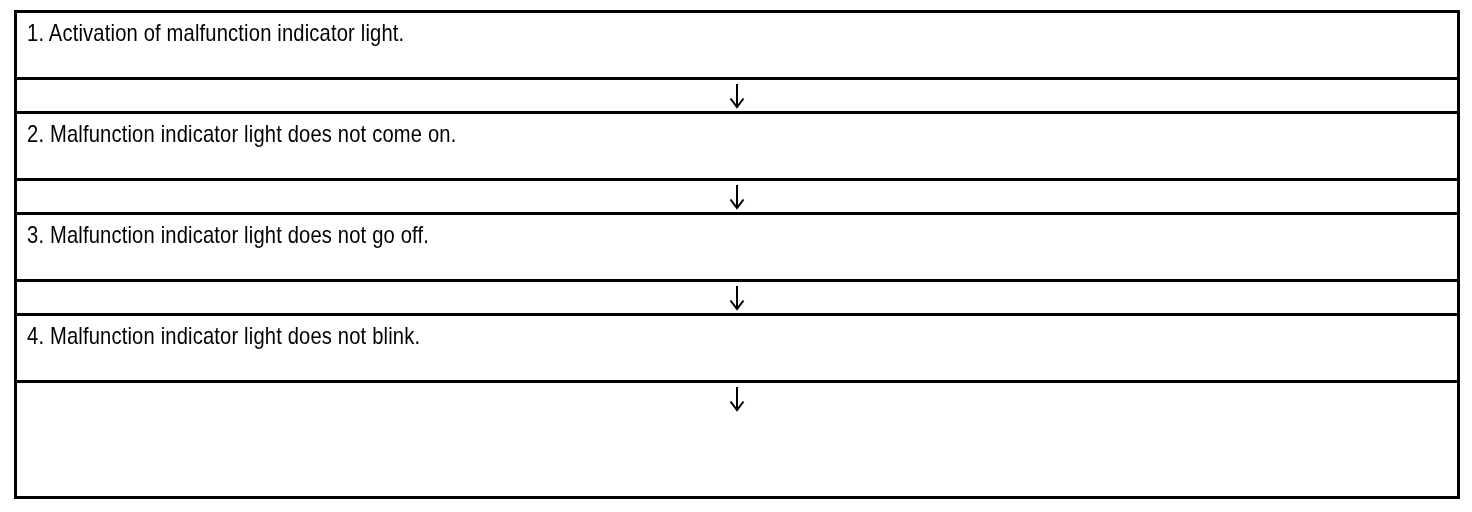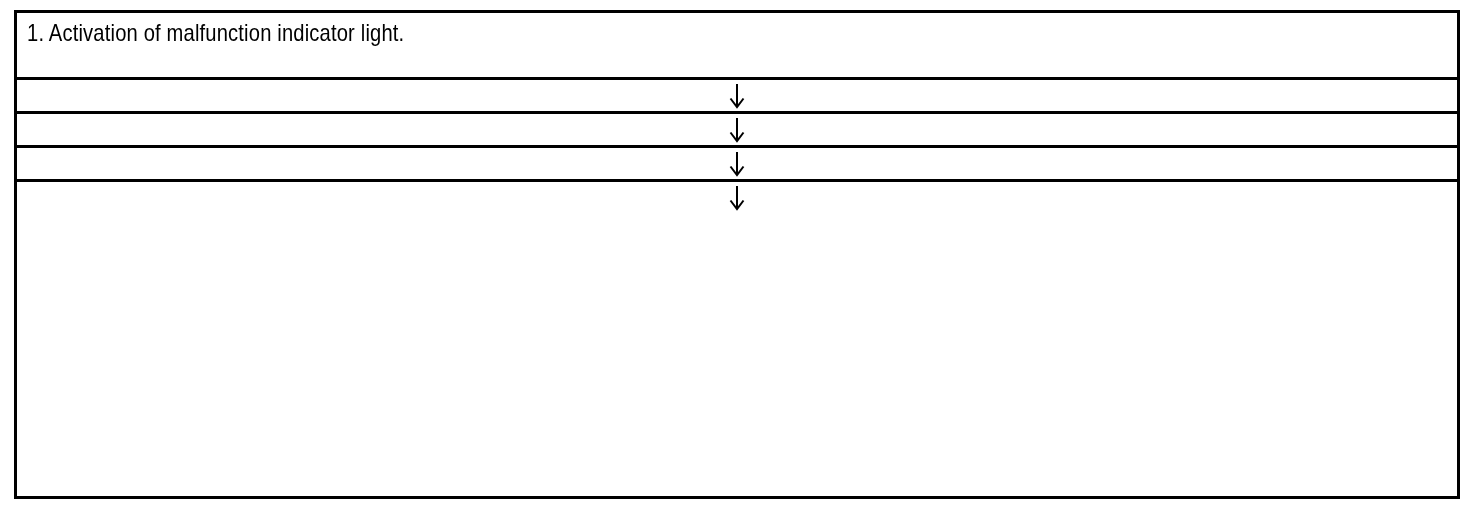--- a/index.html
+++ b/index.html
@@ -74,34 +74,43 @@
     <div class="row step">
       <span class="step-text">1. Activation of malfunction indicator light.</span>
     </div>
 
     <div class="row connector">
       <svg class="arrow-svg" width="22" height="26" viewBox="0 0 22 26">
         <path d="M11 1 L11 23 M4.5 15.5 L11 24 L17.5 15.5" fill="none" stroke="#000000" stroke-width="2"></path>
       </svg>
     </div>
 
+    <div class="row step">
+      <span class="step-text">2. Malfunction indicator light does not come on.</span>
+    </div>
 
     <div class="row connector">
       <svg class="arrow-svg" width="22" height="26" viewBox="0 0 22 26">
         <path d="M11 1 L11 23 M4.5 15.5 L11 24 L17.5 15.5" fill="none" stroke="#000000" stroke-width="2"></path>
       </svg>
     </div>
 
+    <div class="row step">
+      <span class="step-text">3. Malfunction indicator light does not go off.</span>
+    </div>
 
     <div class="row connector">
       <svg class="arrow-svg" width="22" height="26" viewBox="0 0 22 26">
         <path d="M11 1 L11 23 M4.5 15.5 L11 24 L17.5 15.5" fill="none" stroke="#000000" stroke-width="2"></path>
       </svg>
     </div>
 
+    <div class="row step">
+      <span class="step-text">4. Malfunction indicator light does not blink.</span>
+    </div>
 
     <div class="row connector">
       <svg class="arrow-svg" width="22" height="26" viewBox="0 0 22 26">
         <path d="M11 1 L11 23 M4.5 15.5 L11 24 L17.5 15.5" fill="none" stroke="#000000" stroke-width="2"></path>
       </svg>
     </div>
 
 
   </div>
 </div>

